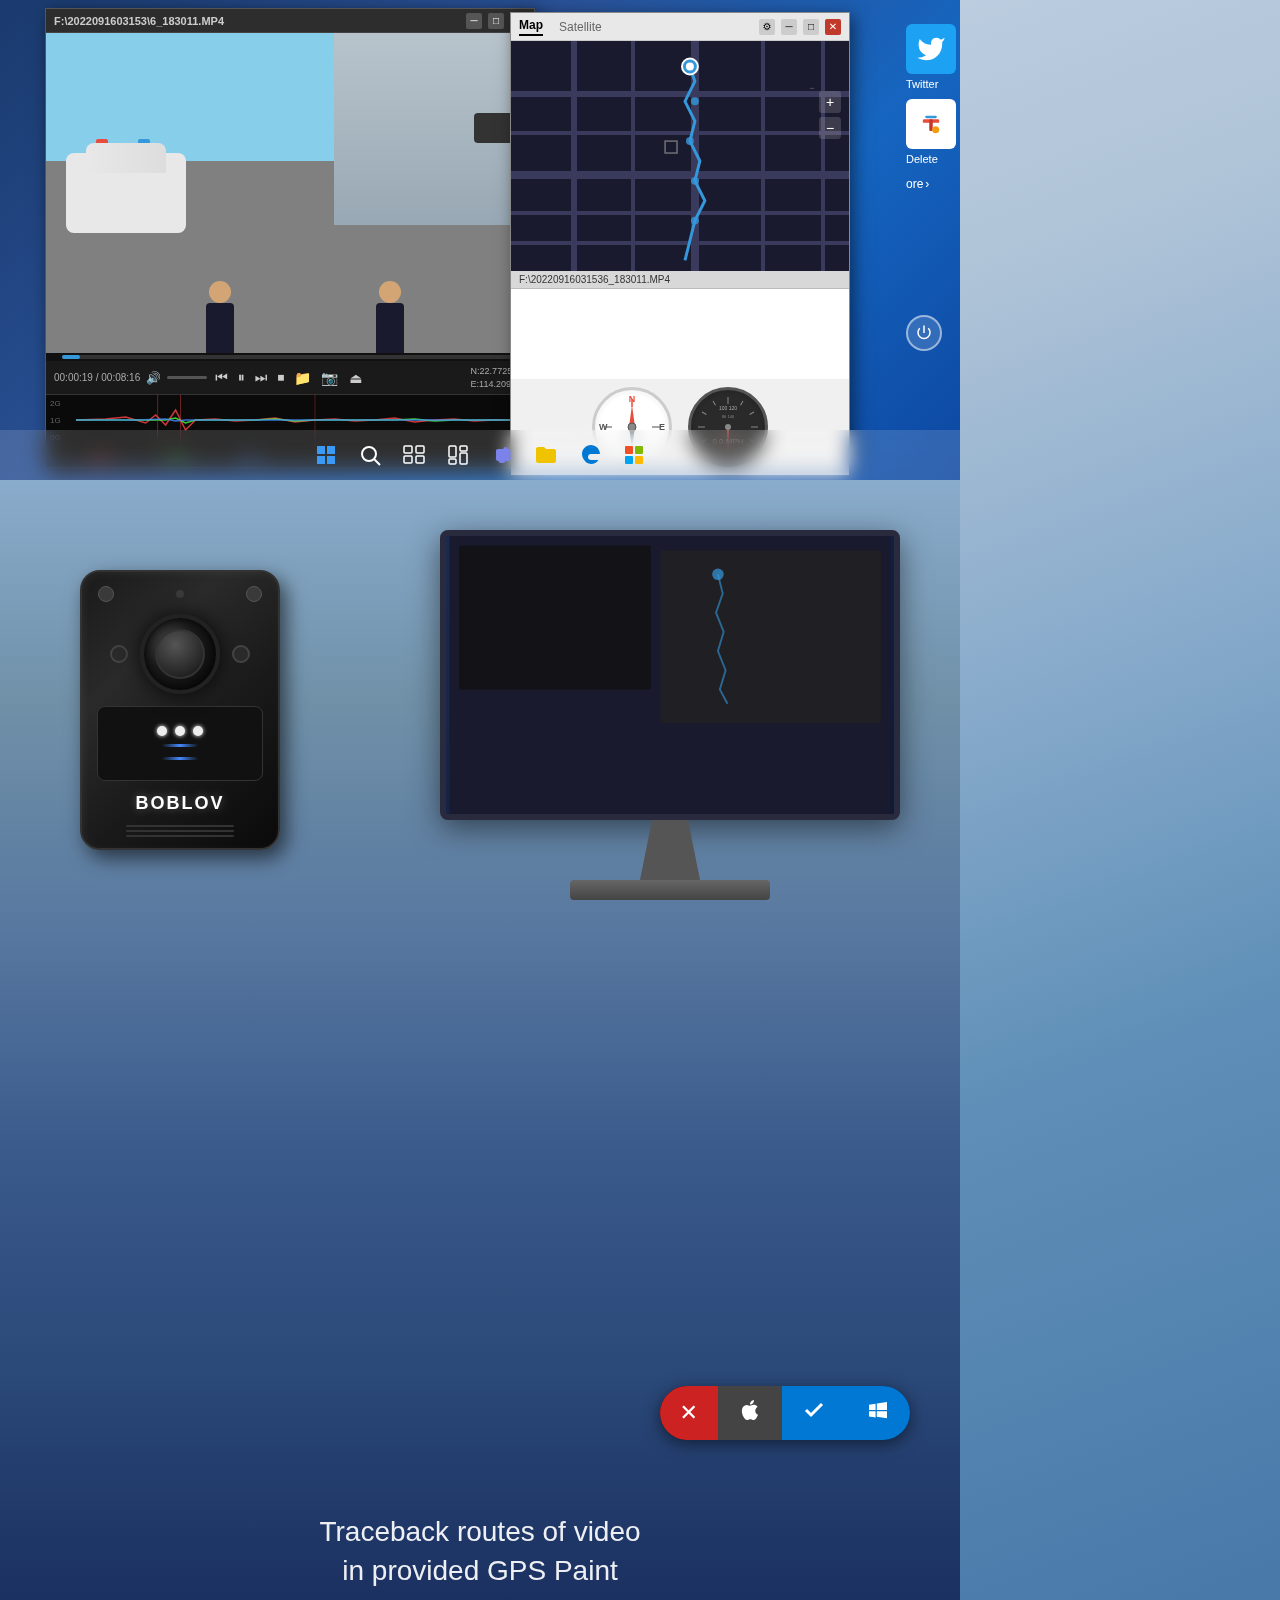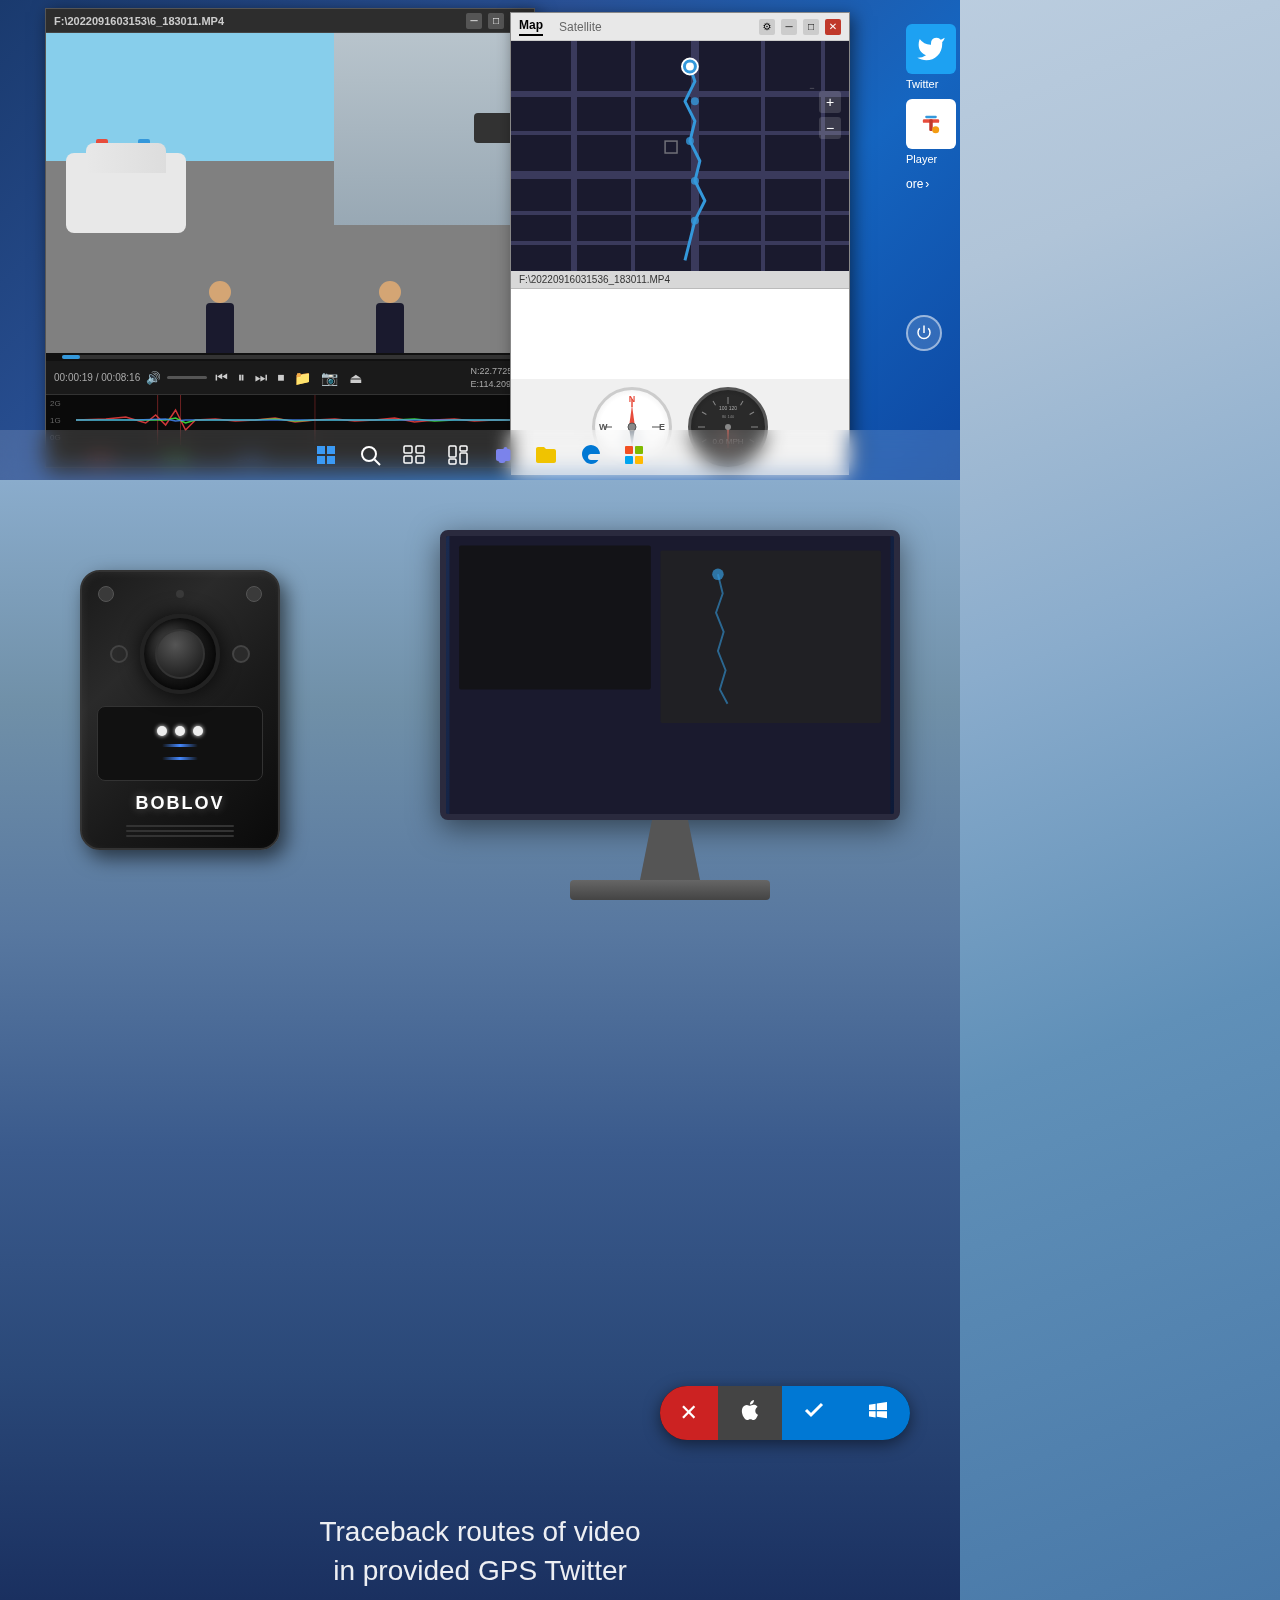--- a/index.html
+++ b/index.html
@@ -569,21 +569,21 @@
     </div>
     <div class="twitter-label">Twitter</div>
     <div class="paint-icon">
       <svg viewBox="0 0 24 24" width="28" height="28">
         <rect width="14" height="3" x="5" y="8" rx="1" fill="#e74c3c"></rect>
         <rect width="3" height="10" x="10.5" y="8" rx="1" fill="#c0392b"></rect>
         <circle cx="16" cy="17" r="3" fill="#f39c12"></circle>
         <rect width="10" height="2" x="7" y="5" rx="1" fill="#3498db"></rect>
       </svg>
     </div>
-    <div class="paint-label">Player</div>
+    <div class="paint-label">Delete</div>
     <div class="more-btn">
       <span>ore</span>
       <span>›</span>
     </div>
     <div class="power-btn">
       <svg width="18" height="18" viewBox="0 0 24 24" fill="none" stroke="white" stroke-width="2">
         <path d="M12 2v10M6.3 5.7a8 8 0 1011.4 0"></path>
       </svg>
     </div>
   </div>
@@ -852,21 +852,21 @@
         <svg width="24" height="24" viewBox="0 0 24 24" fill="white">
           <path d="M3 12V6.75L9.6 5.7V12H3ZM10.8 12V5.55L21 4V12H10.8ZM3 13.2H9.6V19.5L3 18.45V13.2ZM10.8 13.2H21V20.25L10.8 18.85V13.2Z"></path>
         </svg>
       </span>
     </div>
   </div>
 
   <div class="text-section">
     <div class="sub-headline">
       <span>Traceback routes of video</span><br>
-      <span>in provided GPS Twitter</span>
+      <span>in provided GPS Paint</span>
     </div>
   </div>
 </div>
 
 <div class="taskbar" style="top: 430px; height: 50px; position: absolute; width: 100%;">
   <div class="taskbar-icon">
     <svg viewBox="0 0 24 24" fill="#3b9af5">
       <path d="M11 11H3V3h8v8zm2 0V3h8v8h-8zm-2 2H3v8h8v-8zm2 0h8v8h-8v-8z"></path>
     </svg>
   </div>

